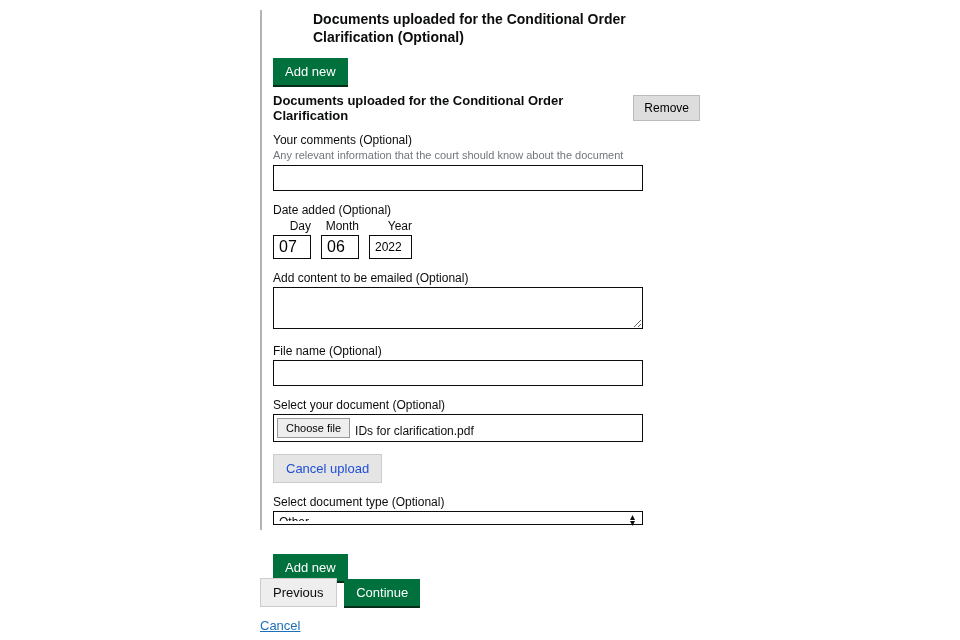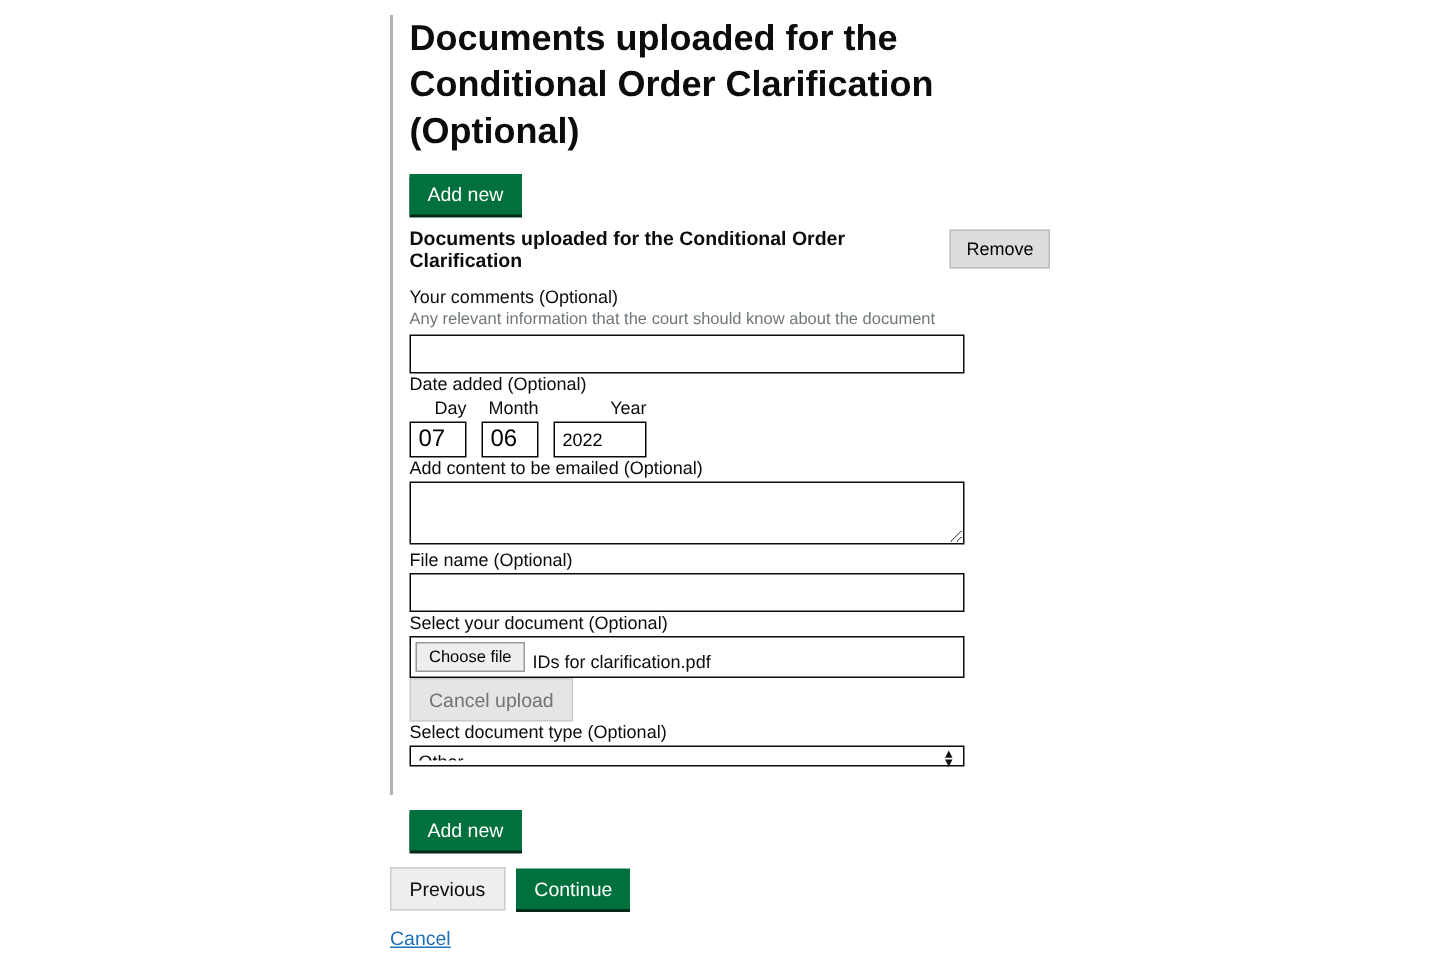--- a/index.html
+++ b/index.html
@@ -1,38 +1,38 @@
 <!DOCTYPE html>
 <html><head>
   <meta charset="utf-8">
   <style>
     * { box-sizing: border-box; margin: 0; padding: 0; }
     body { font-family: Arial, sans-serif; font-size: 13px; color: #0b0c0c; background: #fff; }
     .page { width: 960px; height: 640px; position: relative; }
     .content { position: absolute; left: 260px; top: 10px; width: 440px; }
     .divider { position: absolute; left: 260px; top: 10px; width: 2px; height: 520px; background: #b1b4b6; }
     .content-inner { padding-left: 13px; }
-    h1.page-title { font-size: 24px; font-weight: bold; line-height: 1.3; margin-bottom: 12px; }
+    h1.page-title { font-size: 14px; font-weight: bold; line-height: 1.3; margin-bottom: 12px; margin-left: 40px; }
     .btn { display: inline-block; border: none; cursor: pointer; font-size: 13px; padding: 6px 12px; }
     .btn-green { background: #00703c; color: #fff; box-shadow: 0 2px 0 #002d18; }
     .btn-grey { background: #eee; color: #0b0c0c; border: 1px solid #ccc; }
-    .btn-disabled { background: #e5e5e5; color: #737373; border: 1px solid #ccc; }
+    .btn-disabled { background: #e5e5e5; color: #1d4ed8; border: 1px solid #ccc; }
     .section-head { display: flex; align-items: center; margin-top: 8px; margin-bottom: 10px; gap: 29px; }
     .section-head h2 { font-size: 13px; font-weight: bold; flex: 1; }
     .remove-btn { background: #ddd; border: 1px solid #bbb; padding: 5px 10px; font-size: 12px; cursor: pointer; }
-    .form-group { }
+    .form-group { margin-bottom: 12px; }
     .label { display: block; font-size: 12px; margin-bottom: 2px; }
     .hint { display: block; font-size: 11px; color: #6f777b; margin-bottom: 4px; }
     .text-input { width: 370px; height: 26px; border: 1px solid #0b0c0c; padding: 3px 5px; font-size: 12px; }
     .textarea { width: 370px; height: 42px; border: 1px solid #0b0c0c; padding: 3px 5px; font-size: 12px; resize: both; }
     .date-row { display: flex; gap: 10px; }
     .date-col { display: flex; flex-direction: column; }
     .date-col .sub-label { font-size: 12px; margin-bottom: 2px; text-align: right; }
     .date-input-sm { width: 38px; height: 24px; border: 1px solid #0b0c0c; padding: 3px 5px; font-size: 16px; }
-    .date-input-md { width: 62px; height: 24px; border: 1px solid #0b0c0c; padding: 3px 5px; font-size: 12px; }
+    .date-input-md { width: 43px; height: 24px; border: 1px solid #0b0c0c; padding: 3px 5px; font-size: 12px; }
     .file-box { width: 370px; border: 1px solid #0b0c0c; padding: 3px; display: flex; align-items: flex-end; gap: 5px; }
     .choose-file { background: #eee; border: 1px solid #999; padding: 3px 8px; font-size: 11px; cursor: pointer; }
     .file-name { font-size: 12px; }
     .select-wrap { position: relative; width: 370px; }
     .select { width: 100%; height: 14px; border: 1px solid #0b0c0c; padding: 3px 5px; font-size: 12px; appearance: none; background: #fff; }
     .select-arrow { position: absolute; right: 8px; top: 50%; transform: translateY(-50%); pointer-events: none; font-size: 10px; line-height: 0.6; }
     .bottom-actions { padding-left: 0; margin-top: 25px; }
     .bottom-row { position: absolute; left: 260px; top: 578px; }
     .bottom-row .btn { margin-right: 4px; }
     .cancel-link { position: absolute; left: 260px; top: 618px; color: #1d70b8; text-decoration: underline; font-size: 13px; cursor: pointer; }

